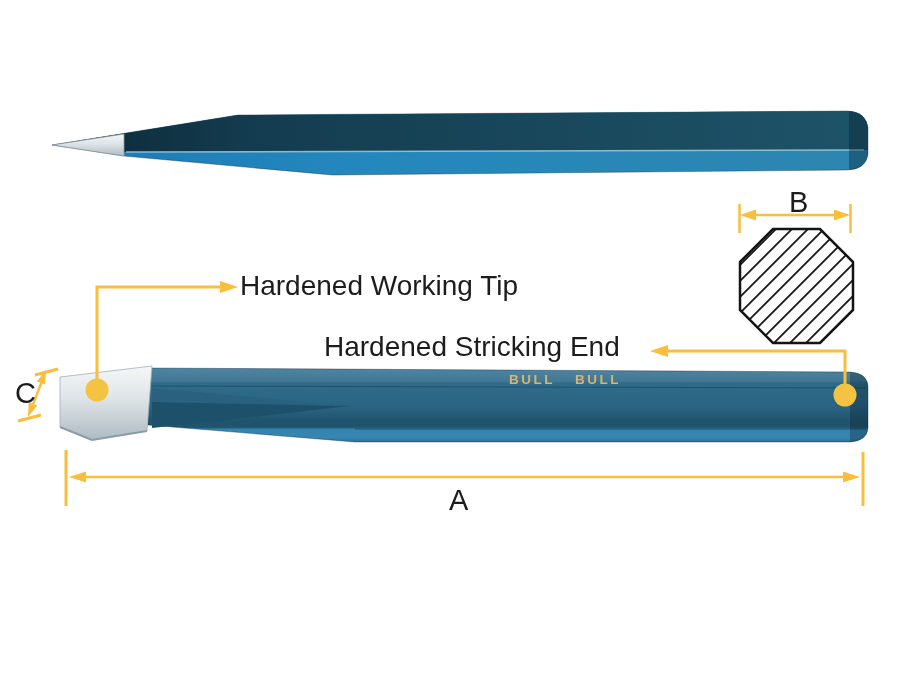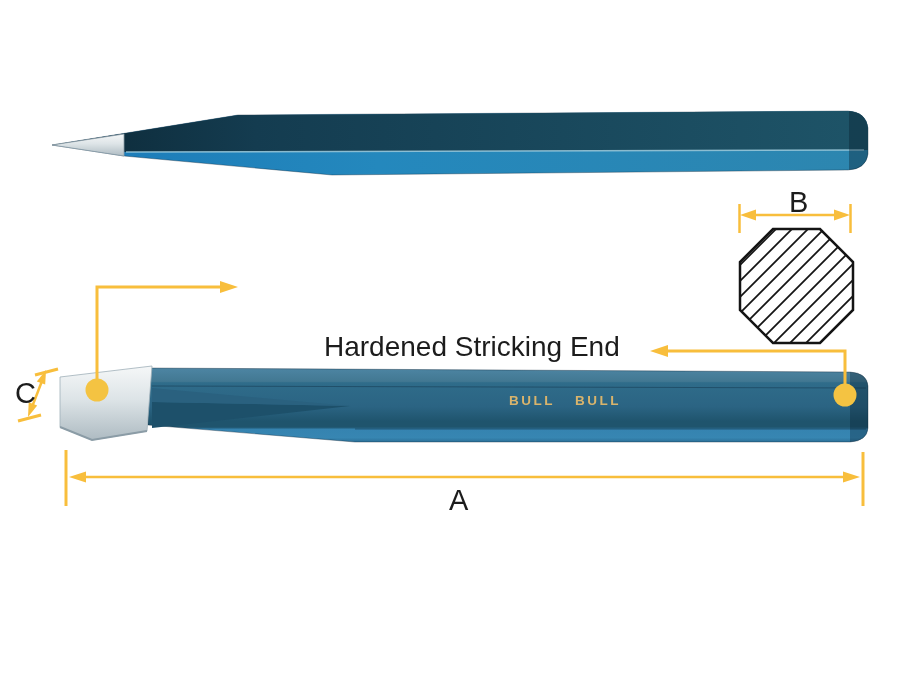--- a/index.html
+++ b/index.html
@@ -20,21 +20,21 @@
   }
   .dim-letter{
     position:absolute;
     color:var(--text,#1c1c1c);
     font-size:29px;
     line-height:1;
     white-space:nowrap;
   }
   .brand-text{
     position:absolute;
-    left:486px;top:394px;
+    left:486px;top:373px;
     display:flex;gap:20px;
     color:var(--brand-gold,#D9B46C);
     font-size:13.5px;
     font-weight:bold;
     letter-spacing:2.5px;
     line-height:1;
     padding-left:23px;
   }
 </style>
 </head>
@@ -141,20 +141,21 @@
       <circle cx="97" cy="390" r="11.5" fill="var(--marker-dot,#F4C342)"></circle>
     </g>
 
     <g>
       <polyline points="845,387 845,351 666,351" fill="none" stroke="var(--accent,#F8BE3C)" stroke-width="3"></polyline>
       <polygon points="650,351 668,345 668,357" fill="var(--accent,#F8BE3C)"></polygon>
       <circle cx="845" cy="395" r="11.5" fill="var(--marker-dot,#F4C342)"></circle>
     </g>
   </svg>
 
+  <div class="callout-label" style="left:240px;top:272px;">Hardened Working Tip</div>
 
   <div class="callout-label" style="left:324px;top:333px;">Hardened Stricking End</div>
 
   <div class="dim-letter" style="left:449px;top:486px;">A</div>
 
   <div class="dim-letter" style="left:789px;top:188px;">B</div>
 
   <div class="dim-letter" style="left:15px;top:379px;">C</div>
 
   <div class="brand-text">

